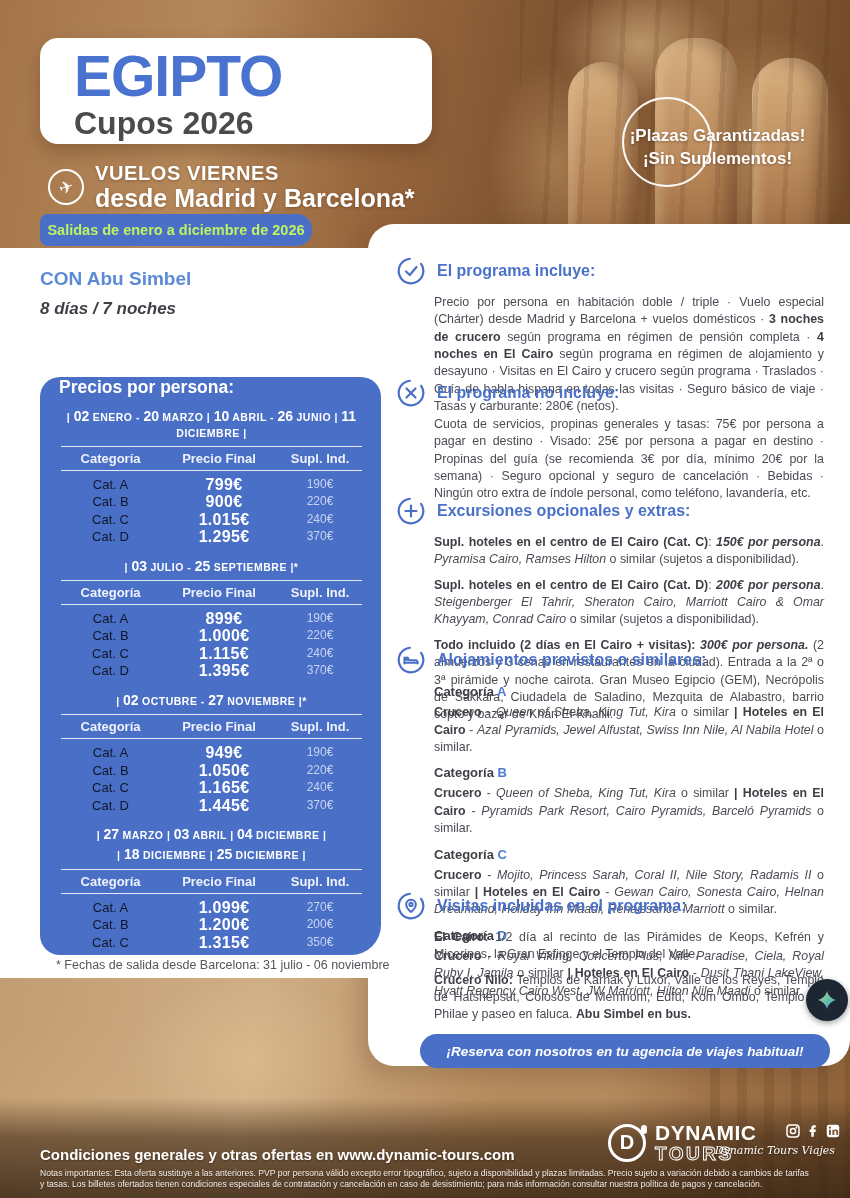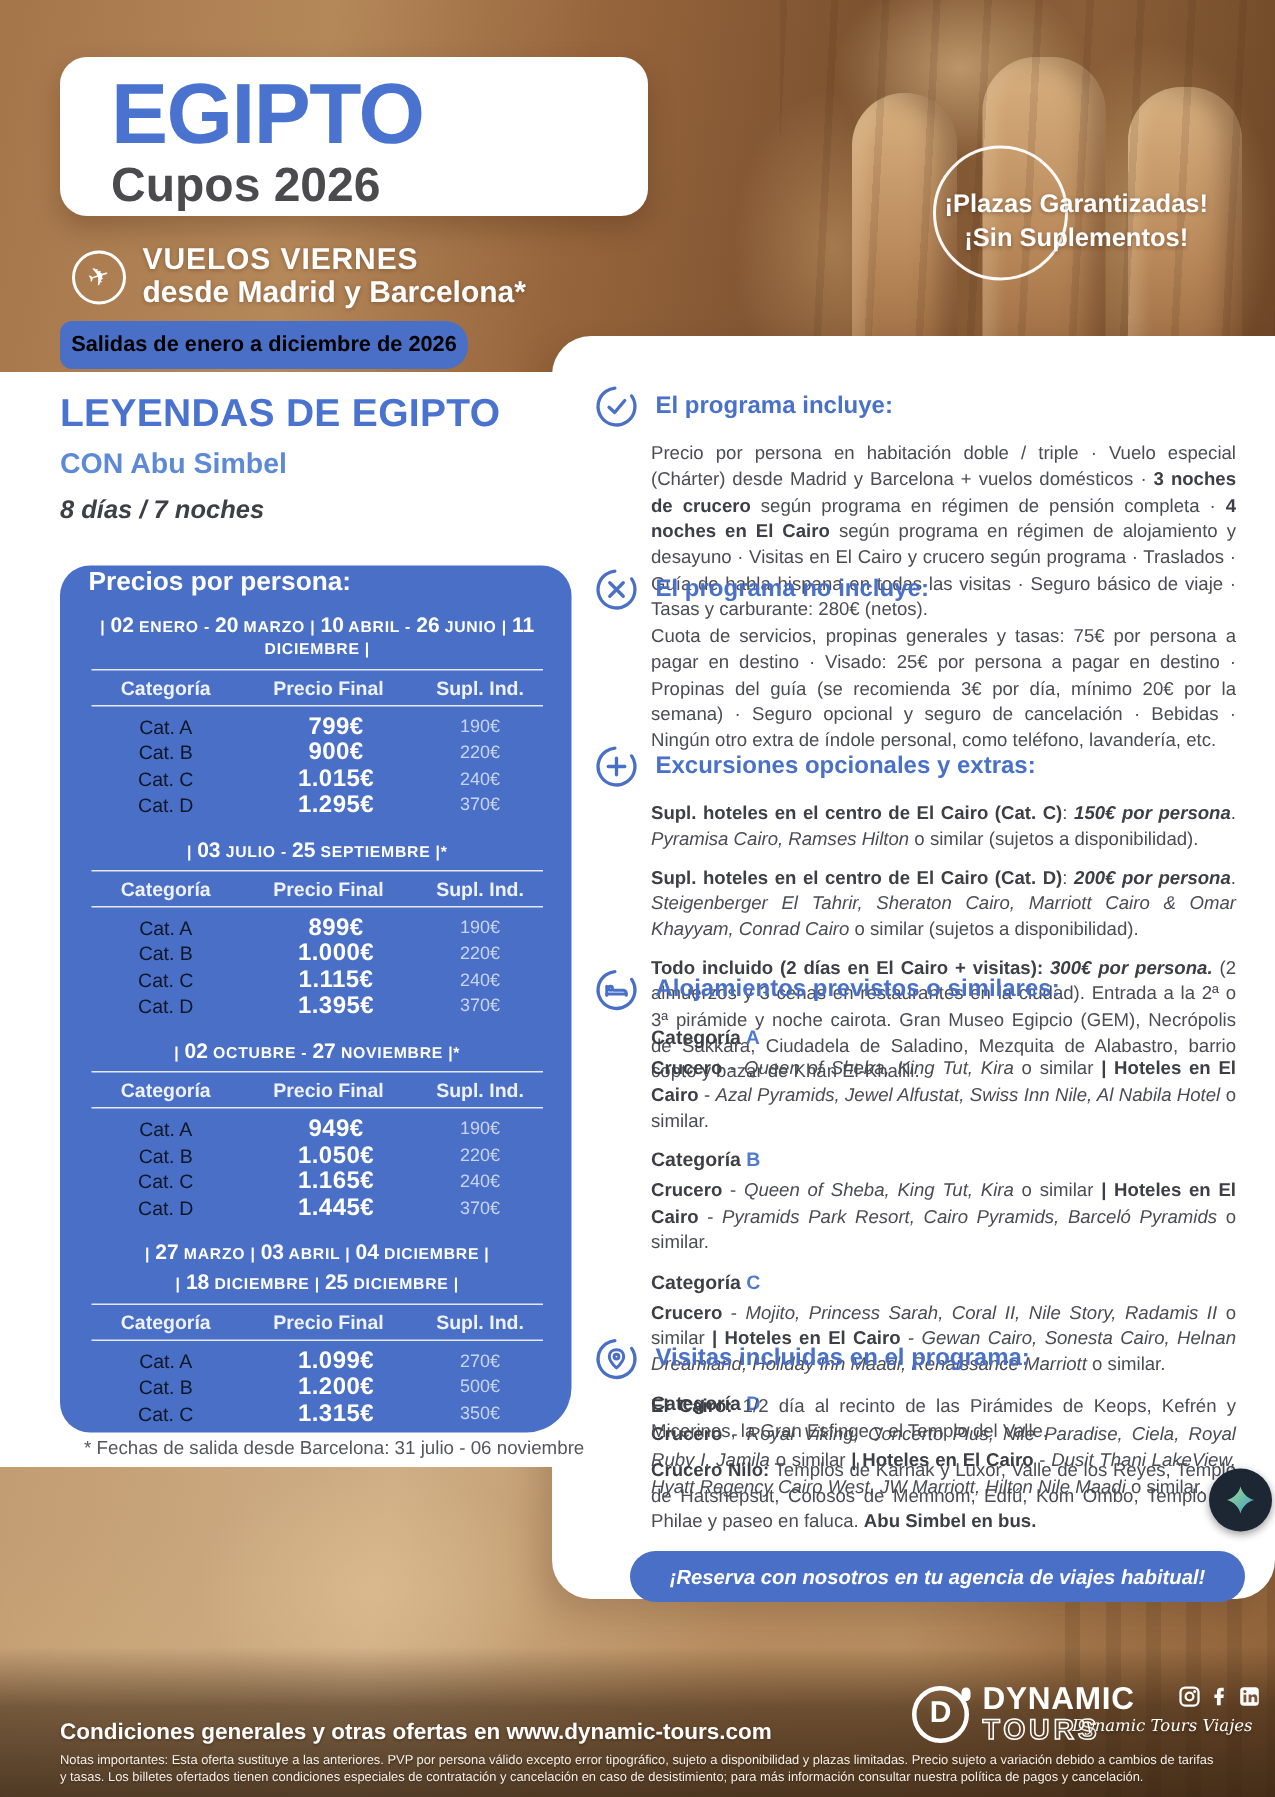--- a/index.html
+++ b/index.html
@@ -50,25 +50,25 @@
   .badge { position:absolute; left:600px; top:95px; width:235px; height:115px; z-index:3; color:#fff; }
   .badge .ring { position:absolute; left:22px; top:2px; width:90px; height:90px; border:2px solid rgba(255,255,255,.95); border-radius:50%; }
   .badge .btxt { position:absolute; left:0; top:30px; width:100%; text-align:center;
     font-size:17px; font-weight:800; line-height:1.35; text-shadow:0 1px 3px rgba(60,30,10,.4); }
 
   .flights { position:absolute; left:48px; top:162px; z-index:3; display:flex; align-items:center; gap:11px; color:#fff; }
   .plane-circle { width:36px; height:36px; border:2.5px solid #fff; border-radius:50%;
     display:flex; align-items:center; justify-content:center; }
   .plane-glyph { font-family:"DejaVu Sans", sans-serif; font-size:17px; transform:rotate(-18deg); }
   .flights .l1 { font-size:20px; font-weight:800; letter-spacing:.6px; line-height:1.1; text-shadow:0 1px 3px rgba(60,30,10,.35); }
-  .flights .l2 { font-size:20px; font-weight:700; line-height:1.15; text-shadow:0 1px 3px rgba(60,30,10,.35);text-align:center; }
+  .flights .l2 { font-size:25px; font-weight:700; line-height:1.15; text-shadow:0 1px 3px rgba(60,30,10,.35);text-align:center; }
 
   .departures { position:absolute; left:40px; top:214px; width:272px; height:32px; background:#4a6fc7; z-index:3;
     border-radius:8px 15px 15px 8px; display:flex; align-items:center; justify-content:center;
-    color:#000000; font-size:14.5px; font-weight:700; }
+    color:#bef264; font-size:14.5px; font-weight:700; }
 
   
   .program { position:absolute; left:40px; top:260px; z-index:3; }
   .program .t  { font-size:26px; font-weight:800; color:#4a73d0; letter-spacing:.2px; }
   .program .s  { font-size:19px; font-weight:600; color:#5d8ad6; margin-top:8px; }
   .program .d  { font-size:17px; font-weight:700; font-style:italic; color:#3f4046; margin-top:9px; }
 
   .price-panel { position:absolute; left:40px; top:377px; width:341px; height:578px; z-index:3;
     background:#4a6fc7; border-radius:20px 20px 30px 20px; padding:0 17px 0 19px; color:#fff; overflow:hidden; }
   .pp-title { font-size:17.5px; font-weight:800; margin-bottom:8px; }
@@ -163,21 +163,20 @@
       </div>
     <div>
       <div class="l1">VUELOS VIERNES</div>
       <div class="l2">desde Madrid y Barcelona*</div>
     </div>
   </div>
 
   <div class="departures">Salidas de enero a diciembre de 2026</div>
 
   <div class="program">
-    <div class="t">LEYENDAS DE EGIPTO</div>
     <div class="s">CON Abu Simbel</div>
     <div class="d">8 días / 7 noches</div>
   </div>
 
   <div class="price-panel">
     <div class="pp-title">Precios por persona:</div>
 
     <div>
       <div class="date-line">| <b>02</b> ENERO - <b>20</b> MARZO | <b>10</b> ABRIL - <b>26</b> JUNIO | <b>11</b> DICIEMBRE |</div>
       <div class="pgrid thead">
@@ -254,21 +253,21 @@
         <span>Categoría</span>
         <span>Precio Final</span>
         <span>Supl. Ind.</span>
       </div>
       <div class="pgrid tbody">
         <span class="cell-cat">Cat. A</span>
           <span class="cell-price">1.099€</span>
           <span class="cell-supl">270€</span>
         <span class="cell-cat">Cat. B</span>
           <span class="cell-price">1.200€</span>
-          <span class="cell-supl">500€</span>
+          <span class="cell-supl">200€</span>
         <span class="cell-cat">Cat. C</span>
           <span class="cell-price">1.315€</span>
           <span class="cell-supl">350€</span>
 
       </div>
     </div>
   </div>
 
   <div class="footnote">* Fechas de salida desde Barcelona: 31 julio - 06 noviembre</div>
 

